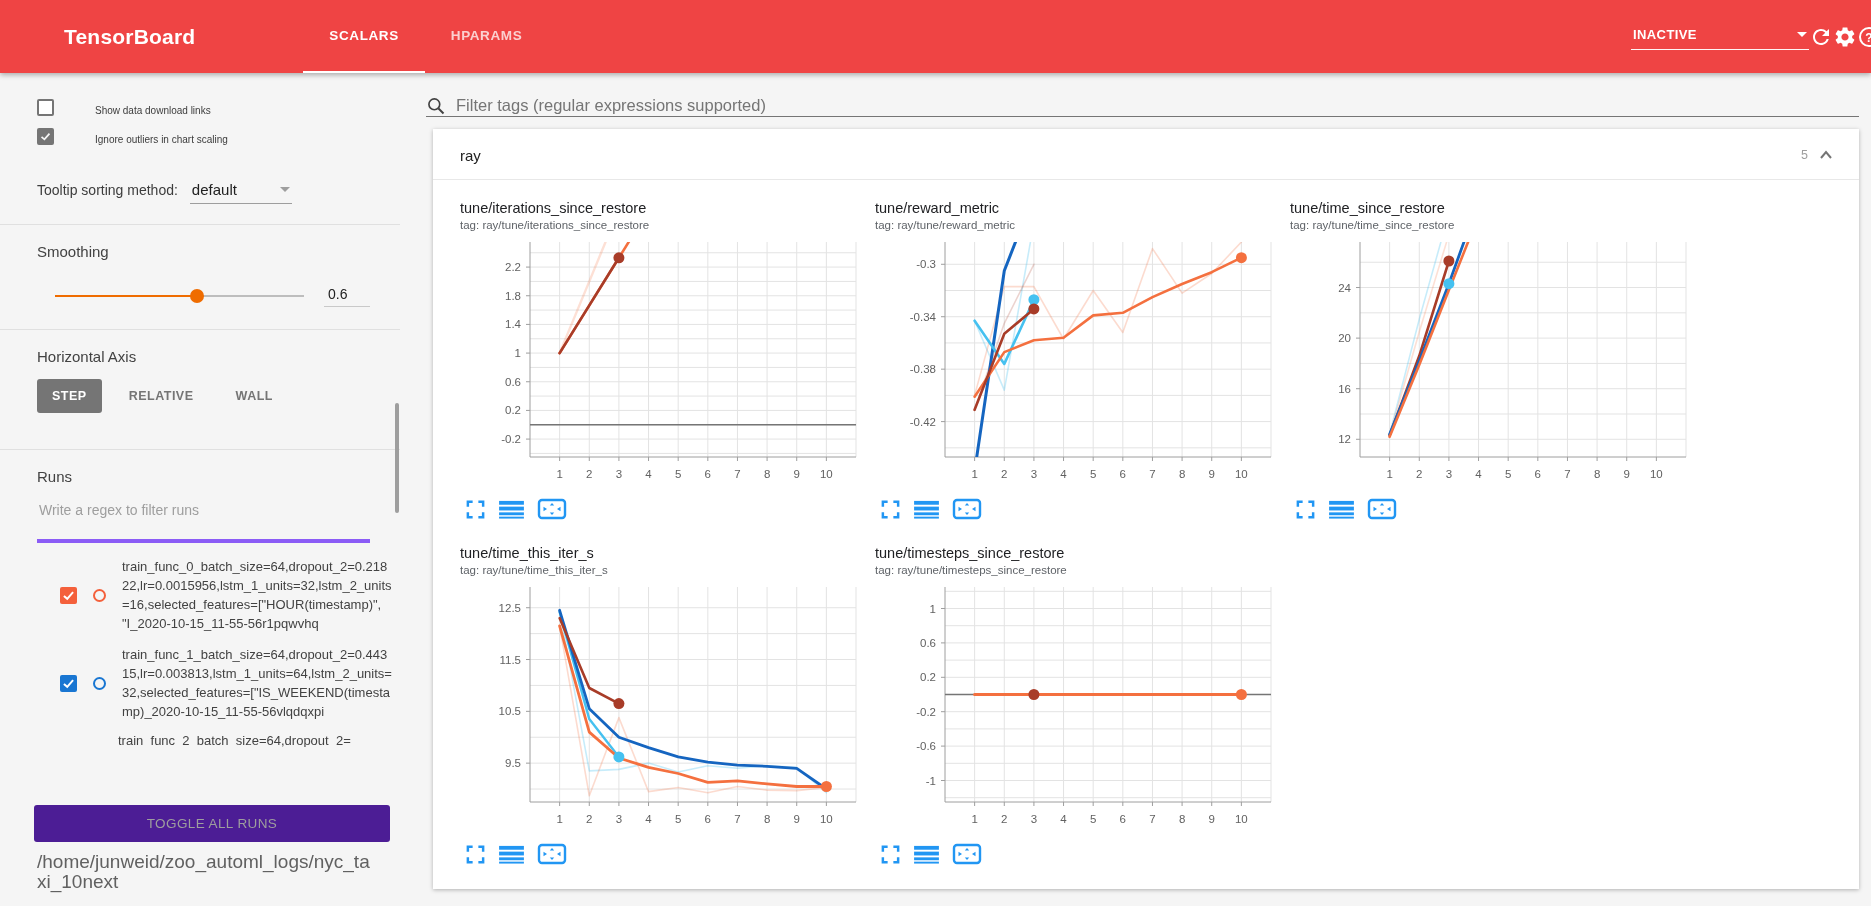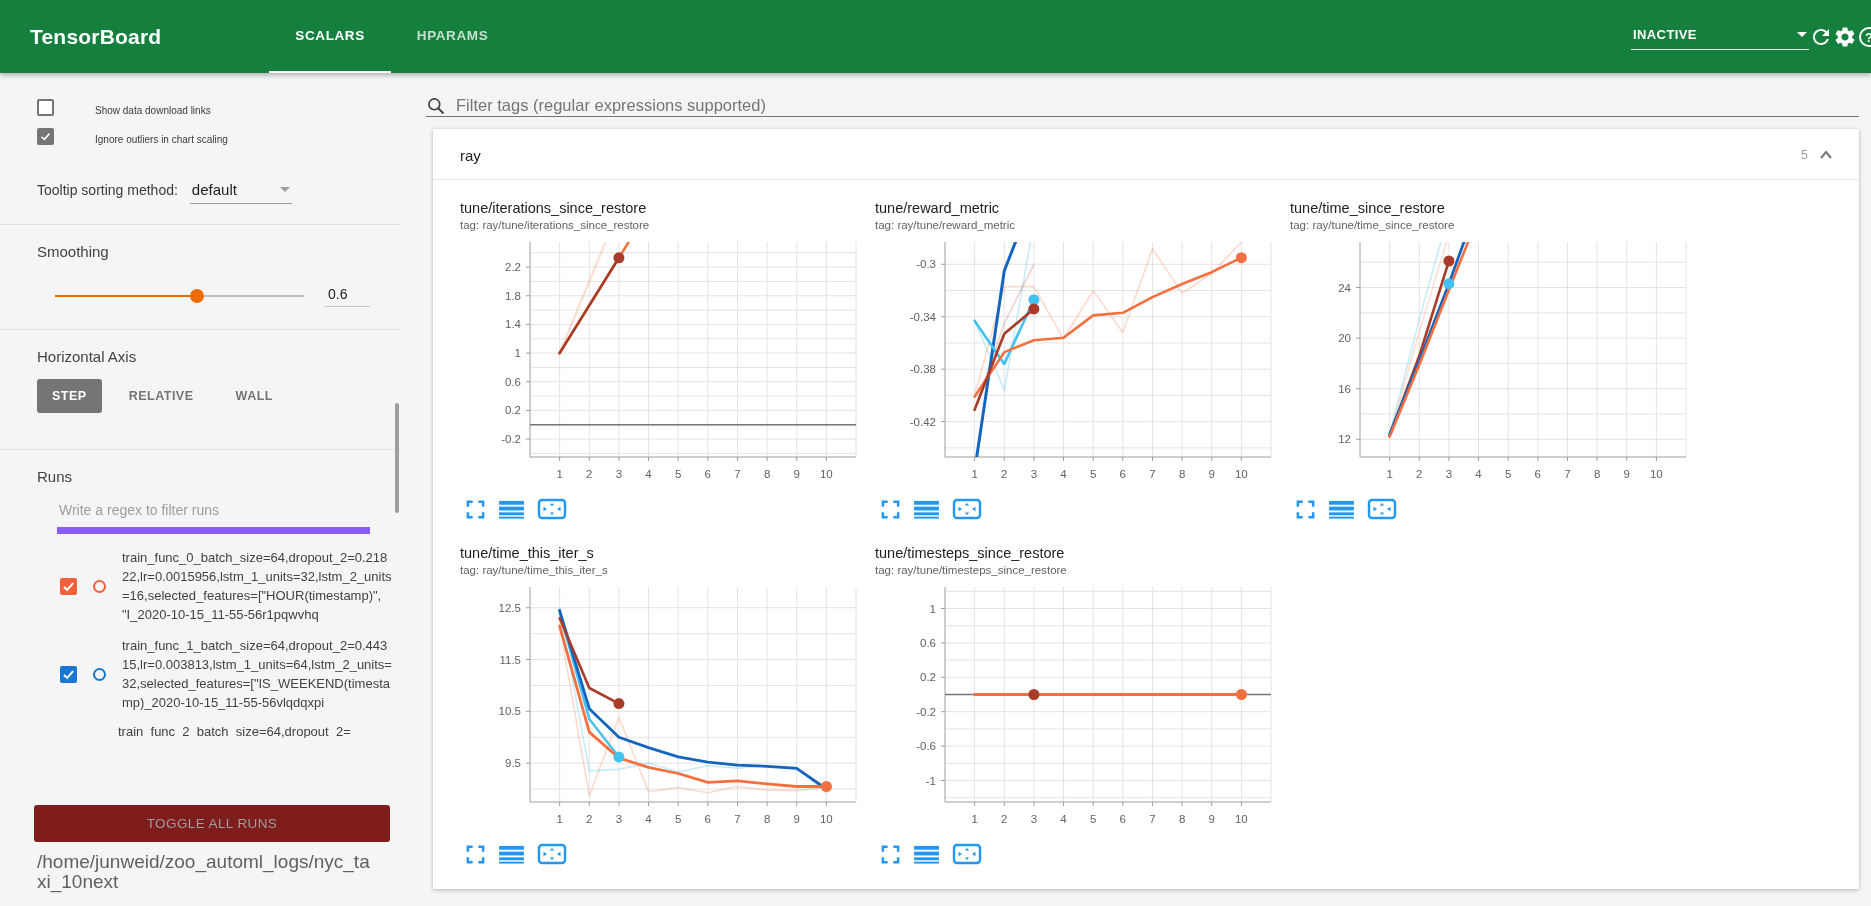--- a/index.html
+++ b/index.html
@@ -1,22 +1,22 @@
 <!DOCTYPE html>
 <html><head>
 <meta charset="utf-8">
 <style>
   * { box-sizing: border-box; }
   html,body { margin:0; padding:0; }
   body { font-family: "Liberation Sans", sans-serif; background:#dcdcdc; }
   .app { width:1871px; height:906px; background:#f5f5f5; position:relative; overflow:hidden; }
 
   
-  header { height:73px; background:#15803d; display:flex; align-items:stretch; position:relative;
-           box-shadow:0 2px 5px rgba(0,0,0,.3); z-index:10; }
+  header { height:73px; background:#ef4444; display:flex; align-items:stretch; position:relative;
+           box-shadow:0 2px 5px rgba(0,0,0,.3); z-index:10;padding-left:34px; }
   .logo { color:#fff; font-size:21px; font-weight:bold; align-self:center; margin-left:30px; letter-spacing:.2px; }
   .tabs { display:flex; margin-left:108px; }
   .tab { color:rgba(255,255,255,.75); font-size:13.5px; font-weight:bold; letter-spacing:.6px;
          display:flex; align-items:center; padding:0 26px; cursor:pointer; border-bottom:2px solid transparent; }
   .tab.active { color:#fff; border-bottom-color:#fff; }
   .header-right { margin-left:auto; display:flex; align-items:center; margin-right:4px; }
   .status-select { width:178px; border-bottom:1px solid rgba(255,255,255,.95); color:#fff;
                    font-size:13px; font-weight:bold; letter-spacing:.4px; padding:4px 2px 7px 2px;
                    display:flex; align-items:center; cursor:pointer; }
   .status-select .caret { margin-left:auto; width:0; height:0; border-left:5px solid transparent;
@@ -47,33 +47,33 @@
   .slider-fill { position:absolute; left:0; top:0; height:2px; width:57%; background:#ef6c00; }
   .slider-thumb { position:absolute; left:57%; top:-6px; width:14px; height:14px; border-radius:50%;
                   background:#ef6c00; transform:translateX(-7px); cursor:pointer; }
   .slider-value { width:46px; font-size:14px; color:#212121; border-bottom:1px solid #c9c9c9;
                   padding:2px 4px 4px 4px; }
   .axis-btns { display:flex; align-items:center; margin:14px 0 16px 37px; }
   .axis-btn { font-size:12.5px; font-weight:bold; letter-spacing:.5px; color:#757575; padding:10px 15px;
               border-radius:3px; cursor:pointer; margin-right:12px; }
   .axis-btn.active { background:#757575; color:#fff; }
 
-  .runs-filter { margin:16px 30px 0 57px; border-bottom:7px solid #8b5cf6; padding-bottom:8px; }
+  .runs-filter { margin:16px 30px 0 37px; border-bottom:4px solid #8b5cf6; padding-bottom:20px; }
   .runs-filter input { border:none; outline:none; background:transparent; font-size:14px; width:100%;
                        font-family:"Liberation Sans",sans-serif; color:#424242; }
   .runs-filter input::placeholder { color:#9e9e9e; }
   .run-list { flex:1; min-height:0; overflow:hidden; margin-top:14px;padding-left:16px; }
   .run-item { display:flex; align-items:center; margin:0 8px 12px 44px; }
   .run-item.partial { margin-left:102px; height:14px; overflow:hidden; margin-bottom:0; }
   .run-check { width:17px; height:17px; border-radius:2px; margin-right:16px; flex:none; cursor:pointer;
                display:flex; align-items:center; justify-content:center; }
   .run-radio { width:13px; height:13px; border:2px solid; border-radius:50%; background:transparent;
                margin-right:16px; flex:none; cursor:pointer; }
   .run-label { font-size:13px; line-height:19px; color:#424242; word-break:break-all; flex:1; }
-  .toggle-btn { margin:2px 10px 0 34px; background:#7f1d1d; border:none; border-radius:3px;
+  .toggle-btn { margin:2px 10px 0 34px; background:#4c1d95; border:none; border-radius:3px;
                 color:#9e9e9e; font-size:13.5px; letter-spacing:.4px; padding:11px 0;
                 font-family:"Liberation Sans",sans-serif; cursor:pointer; }
   .log-path { margin:10px 30px 14px 37px; font-size:19px; line-height:20px; color:#616161; word-break:break-all; }
 
   
   main { flex:1; display:flex; flex-direction:column; min-width:0; }
   .filter-row { display:flex; align-items:center; margin:22px 12px 0 26px;
                 border-bottom:1px solid #757575; }
   .filter-row svg { flex:none; margin-right:8px; }
   .filter-row input { border:none; outline:none; background:transparent; flex:1; font-size:16.5px;

